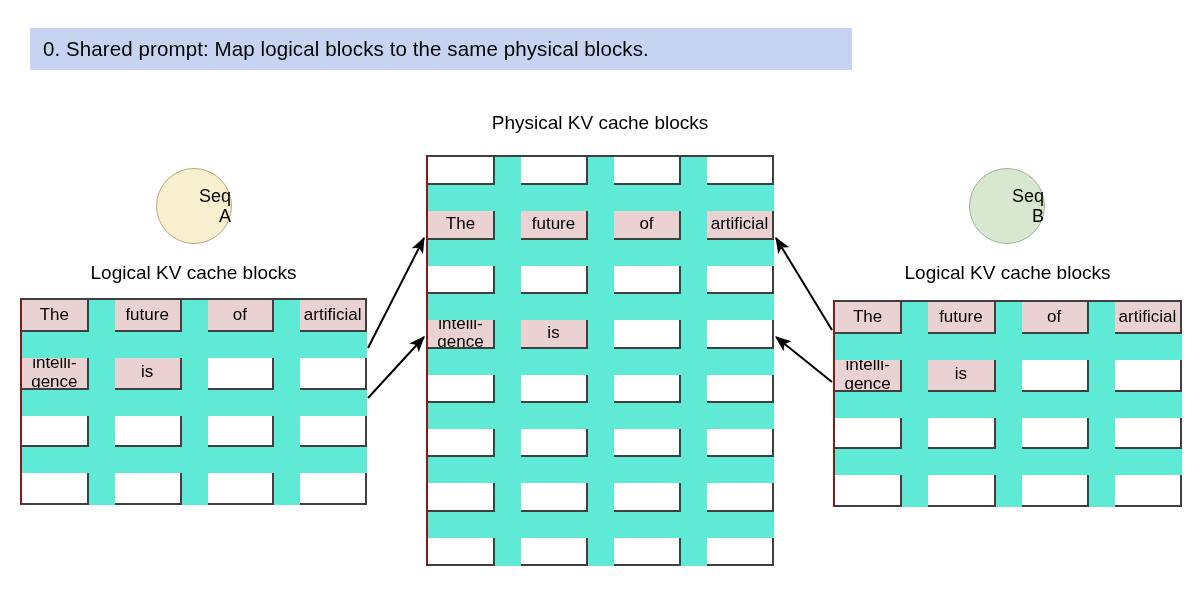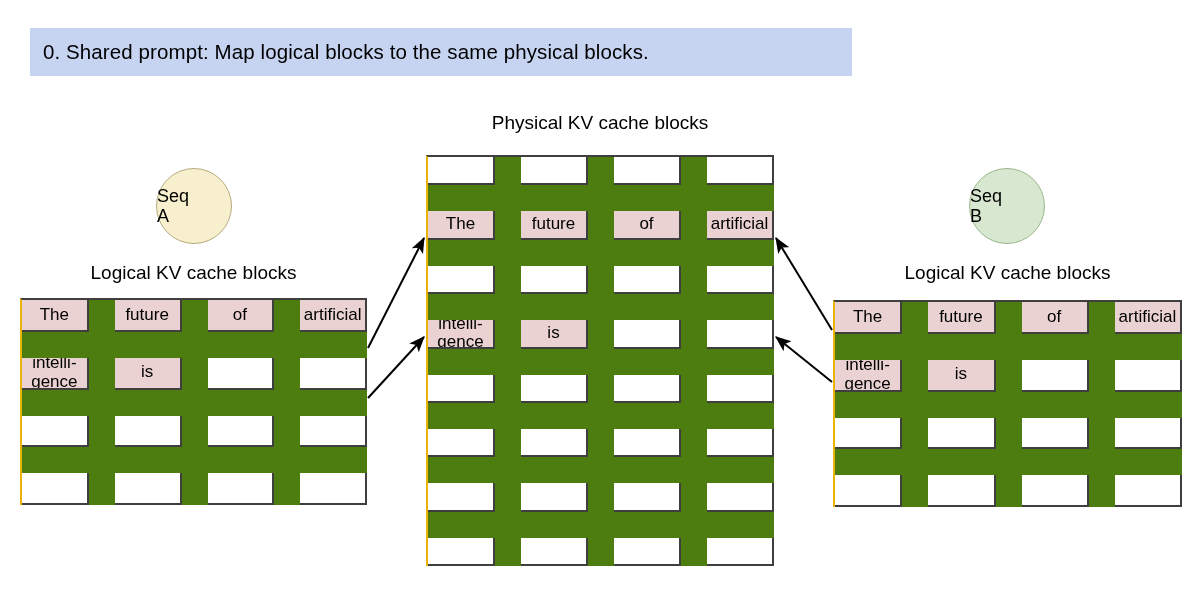--- a/index.html
+++ b/index.html
@@ -13,21 +13,21 @@
   #stage {
     position: relative;
     width: 1200px; height: 591px;
     background: #ffffff;
   }
 
   
   #banner {
     position: absolute;
     left: 30px; top: 28px;
-    width: 822px; height: 48px;
+    width: 822px; height: 42px;
     background: #c6d4f1;
     display: flex; align-items: center;
     padding-left: 13px;
   }
   #banner .banner-text {
     font-size: 20.5px;
     color: #000000;
     letter-spacing: 0.1px;
     white-space: nowrap;
   }
@@ -42,22 +42,22 @@
   }
   #physical-heading { left: 426px; top: 112px; width: 348px; }
   #left-heading     { left: 20px;  top: 262px; width: 347px; }
   #right-heading    { left: 833px; top: 262px; width: 349px; }
 
   
   .grid {
     position: absolute;
     display: grid;
     border-top: 2px solid #3f3f3f;
-    border-left: 2px solid #eab308;
-    background: #4d7c0f;
+    border-left: 2px solid #7f1d1d;
+    background: #5eead4;
     gap: 26px;
   }
   .grid .cell {
     border-right: 2px solid #3f3f3f;
     border-bottom: 2px solid #3f3f3f;
     display: flex;
     align-items: center;
     justify-content: center;
     font-size: 17px;
     color: #000000;
@@ -88,21 +88,21 @@
     grid-template-rows: repeat(8, 1fr);
   }
 
   
   .seq-circle {
     position: absolute;
     width: 76px; height: 76px;
     border-radius: 50%;
     display: flex;
     flex-direction: column;
-    align-items: flex-start;
+    align-items: flex-end;
     justify-content: center;
     font-size: 18px;
     color: #000000;
     line-height: 1.12;
     border: 1.5px solid #9a9a86;
   }
   #seq-a { left: 156px; top: 168px; background: #f7efcd; border-color: #b5ab7d; }
   #seq-b { left: 969px; top: 168px; background: #d8e8d0; border-color: #9ab78c; }
 
   

